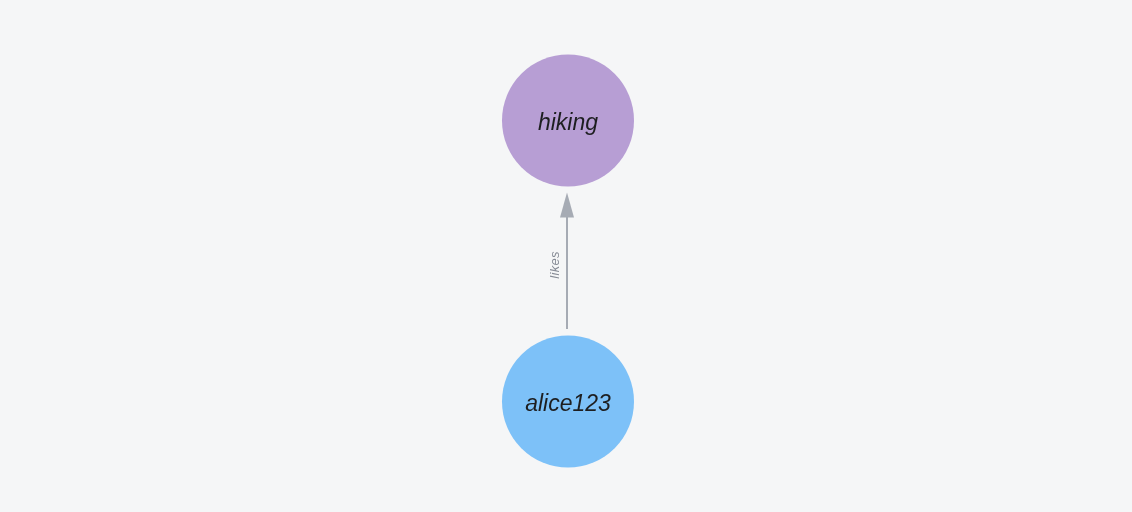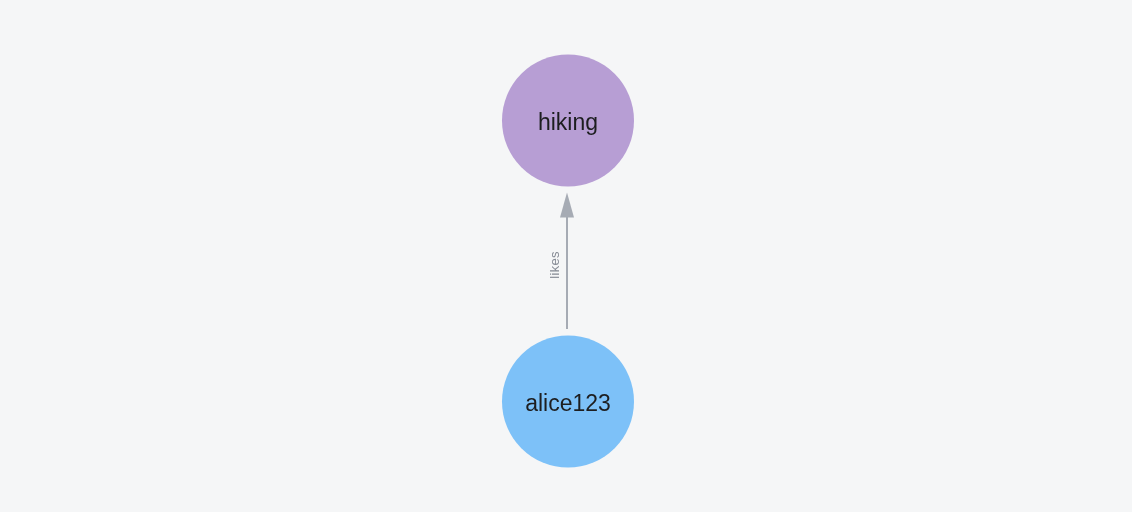--- a/index.html
+++ b/index.html
@@ -10,20 +10,21 @@
     width: 1132px;
     height: 512px;
     background: #f5f6f7;
     font-family: "Liberation Sans", sans-serif;
     overflow: hidden;
   }
   .canvas {
     position: relative;
     width: 1132px;
     height: 496px;
+    font-style: italic;
   }
   .canvas svg {
     position: absolute;
     left: 0;
     top: 0;
   }
   .node-label {
     font-size: 23px;
     font-family: "Liberation Sans", sans-serif;
   }

